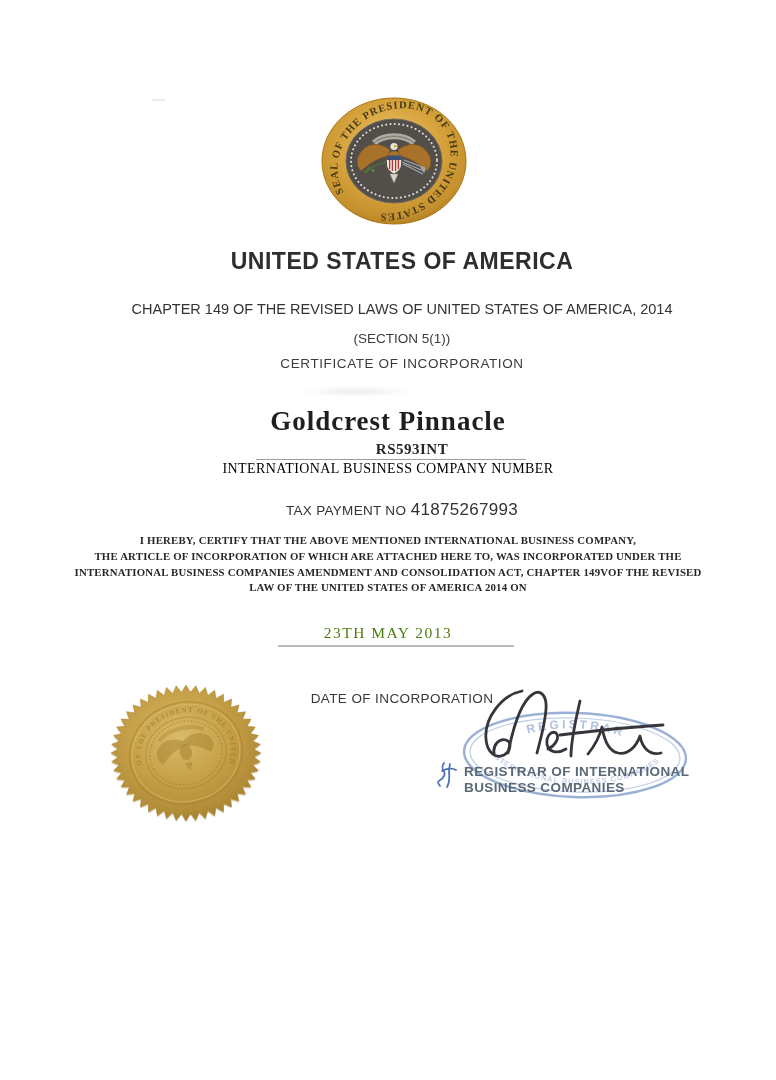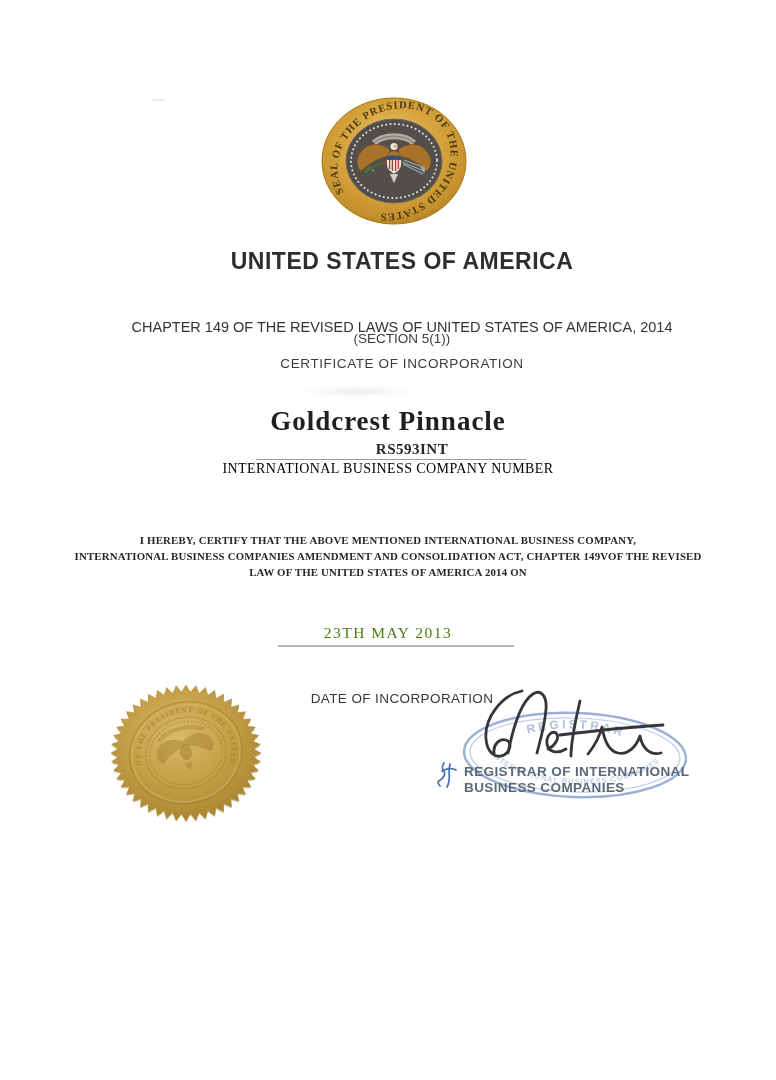--- a/index.html
+++ b/index.html
@@ -5,21 +5,21 @@
   html,body{margin:0;padding:0;background:#ffffff;}
   #page{position:relative;width:776px;height:1080px;background:#ffffff;overflow:hidden;
         font-family:"Liberation Sans",sans-serif;}
   .abs{position:absolute;}
   .ctr{left:0;right:0;text-align:center;}
   .serif{font-family:"Liberation Serif",serif;}
   .sans{font-family:"Liberation Sans",sans-serif;padding-left:28px;}
 
   .country-title{top:248px;font-size:23px;font-weight:bold;color:#2e2e2e;letter-spacing:.5px;}
   .act-line1{top:280px;font-size:14.5px;color:#3a3a3a;letter-spacing:.3px;}
-  .act-line2{top:301px;font-size:14.5px;color:#343434;margin-top:18px;}
+  .act-line2{top:301px;font-size:14.5px;color:#343434;}
   .section-line{top:331px;font-size:13.5px;color:#3c3c3c;}
   .cert-title{top:356px;font-size:13.5px;color:#3c3c3c;letter-spacing:.6px;}
   .smudge{left:298px;top:386px;width:118px;height:11px;border-radius:50%;
           background:radial-gradient(ellipse at center,rgba(185,185,185,.28),rgba(255,255,255,0) 70%);filter:blur(1px);}
   .artifact-dash{left:152px;top:99px;width:13px;height:2px;background:#ededed;}
   .company-name{top:406px;font-size:27px;font-weight:bold;color:#1f1f1f;letter-spacing:1px;}
   .company-number{top:441px;font-size:15px;font-weight:bold;color:#262626;letter-spacing:.5px;padding-left:48px;}
   .rule-number{left:256px;top:459px;width:270px;height:1px;background:#9d9d9d;}
   .number-label{top:461px;font-size:14px;color:#000000;letter-spacing:.4px;}
   .tax-line{top:500px;color:#333;}
@@ -88,23 +88,28 @@
   <div class="abs ctr sans act-line2">CHAPTER 149 OF THE REVISED LAWS OF UNITED STATES OF AMERICA, 2014</div>
   <div class="abs ctr sans section-line">(SECTION 5(1))</div>
   <div class="abs ctr sans cert-title">CERTIFICATE OF INCORPORATION</div>
   <div class="abs smudge"></div>
 
   <div class="abs ctr serif company-name">Goldcrest Pinnacle</div>
   <div class="abs ctr serif company-number">RS593INT</div>
   <div class="abs rule-number"></div>
   <div class="abs ctr serif number-label">INTERNATIONAL BUSINESS COMPANY NUMBER</div>
 
+  <div class="abs ctr sans tax-line">
+    <span class="tax-label">TAX PAYMENT NO</span>
+    <span class="tax-number">41875267993</span>
+  </div>
 
   <div class="abs ctr serif cert-par">
     <div>I HEREBY, CERTIFY THAT THE ABOVE MENTIONED INTERNATIONAL BUSINESS COMPANY,</div>
+    <div>THE ARTICLE OF INCORPORATION OF WHICH ARE ATTACHED HERE TO, WAS INCORPORATED UNDER THE</div>
     <div>INTERNATIONAL BUSINESS COMPANIES AMENDMENT AND CONSOLIDATION ACT, CHAPTER 149VOF THE REVISED</div>
     <div>LAW OF THE UNITED STATES OF AMERICA 2014 ON</div>
   </div>
 
   <div class="abs ctr serif inc-date">23TH MAY 2013</div>
   <div class="abs rule-date"></div>
   <div class="abs ctr sans date-label">DATE OF INCORPORATION</div>
 
   <svg class="abs seal-gold" viewBox="0 0 150 136">
     <defs>

